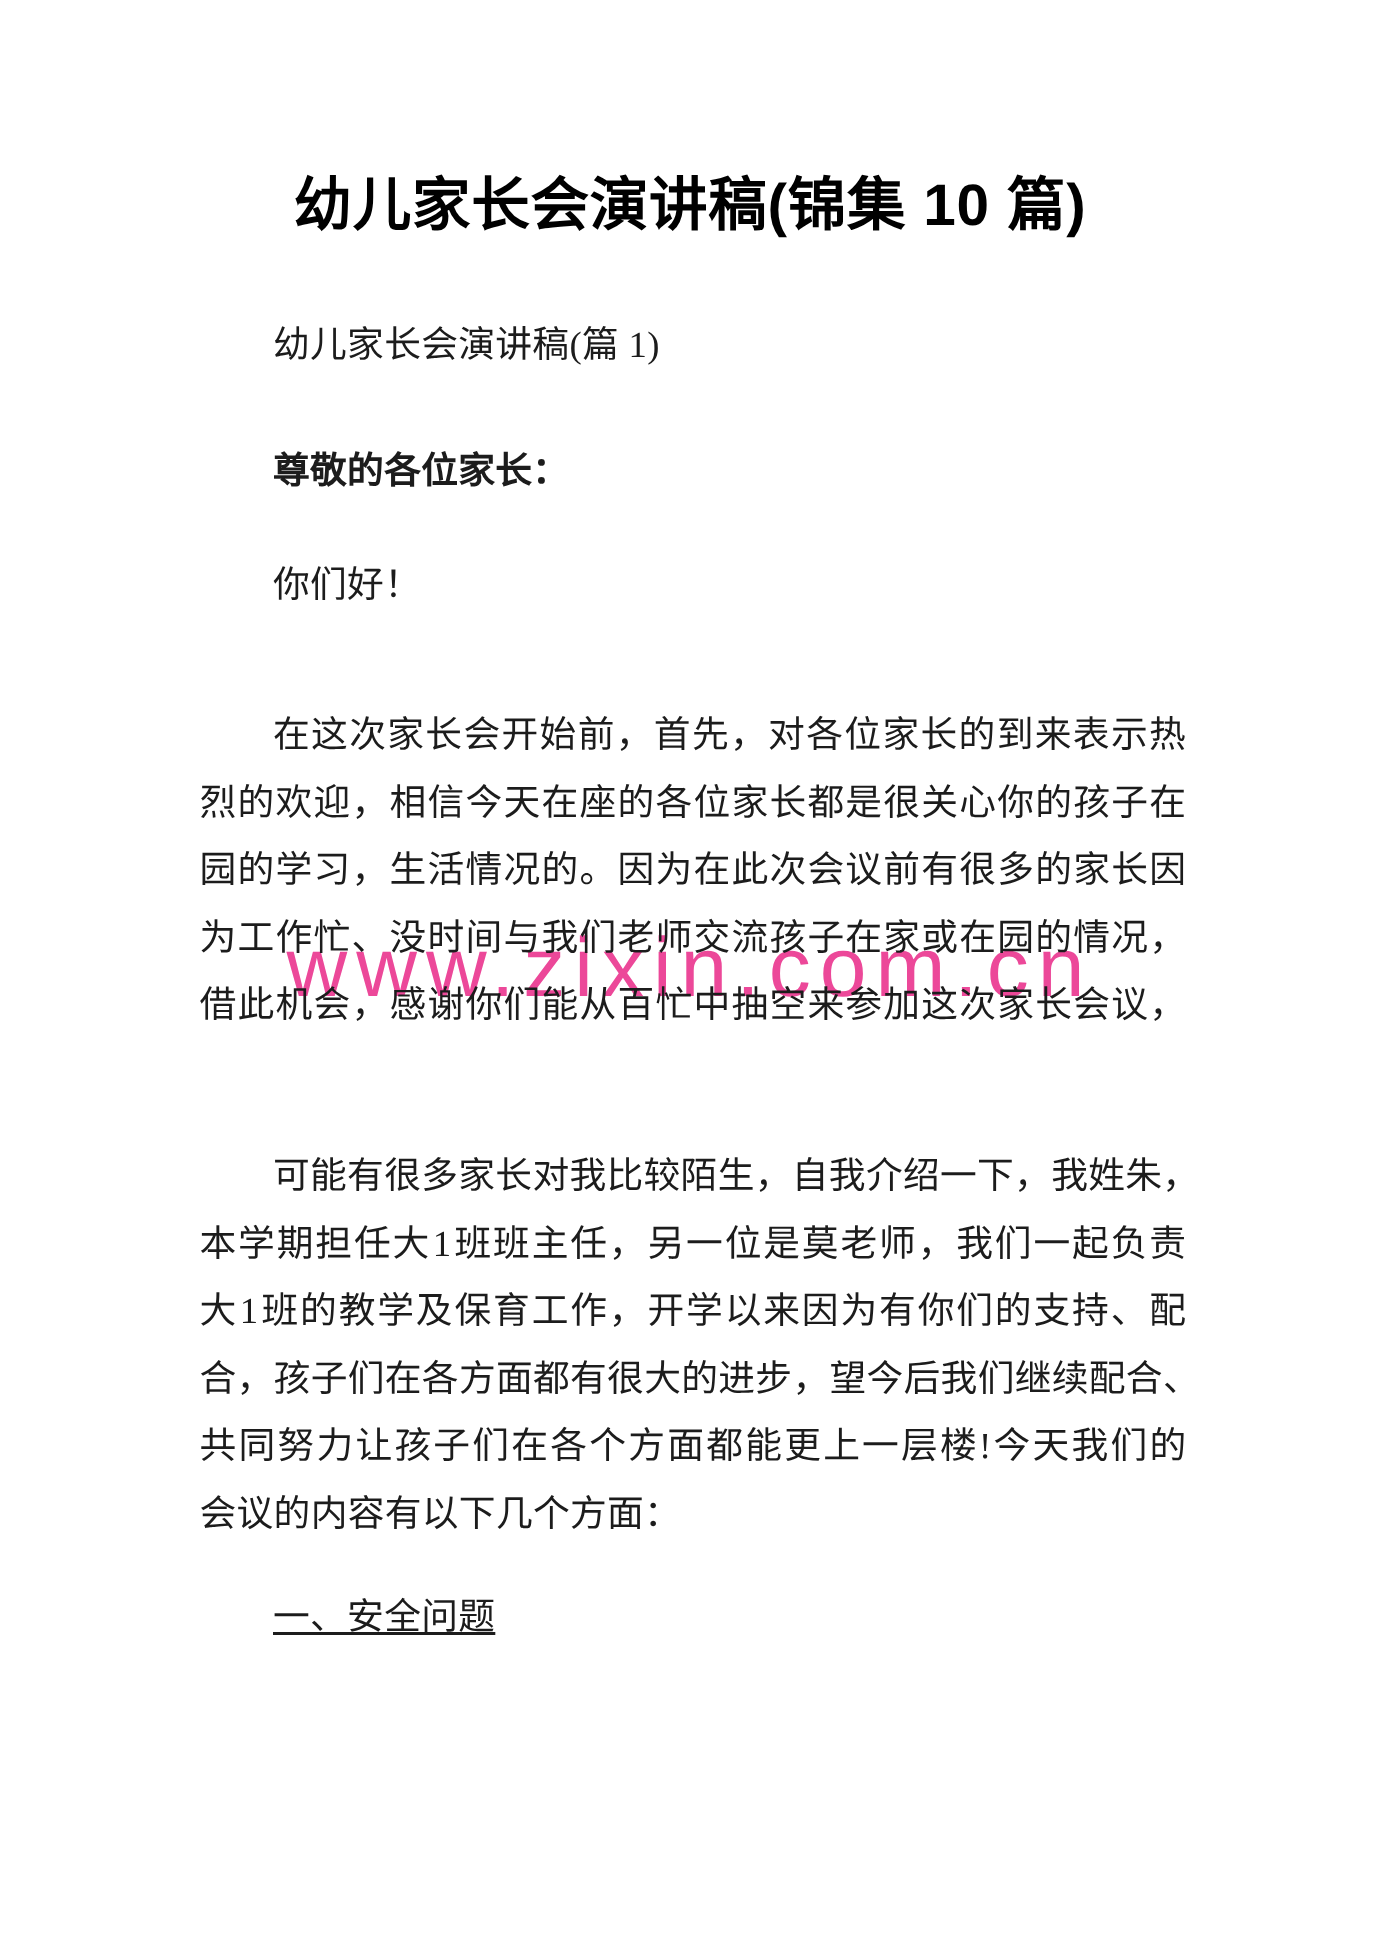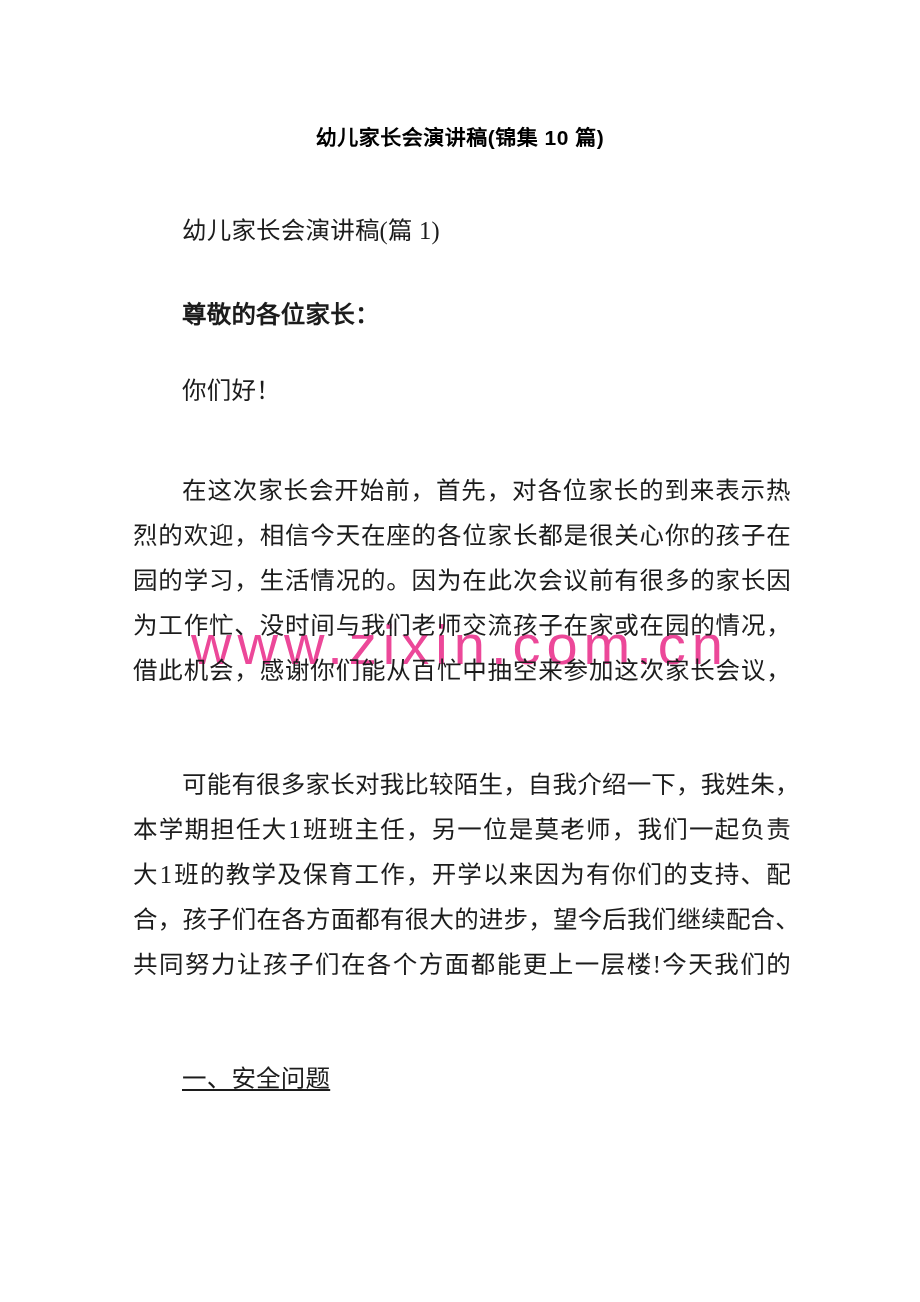--- a/index.html
+++ b/index.html
@@ -51,21 +51,21 @@
   .doc-title {
     margin: 0;
     padding: 0;
     position: absolute;
     left: 0;
     right: 0;
     top: 116px;
     text-align: center;
     font-family: "Liberation Sans", "DejaVu Sans", sans-serif;
     font-weight: 700;
-    font-size: 21px;
+    font-size: 39px;
     line-height: 44px;
     letter-spacing: 0.5px;
     color: #000000;
   }
 
   
   .block {
     position: absolute;
     left: 133px;
     width: 658px;
@@ -402,18 +402,19 @@
           <span>一</span>
           <span>层</span>
           <span>楼</span>
           <span>!</span>
           <span>今</span>
           <span>天</span>
           <span>我</span>
           <span>们</span>
           <span>的</span>
         </span>
+        <span class="line">会议的内容有以下几个方面：</span>
       </div>
 
     <div class="block section-1 indent">一、安全问题</div>
 
   </div>
 </div>
 
 </body></html>

